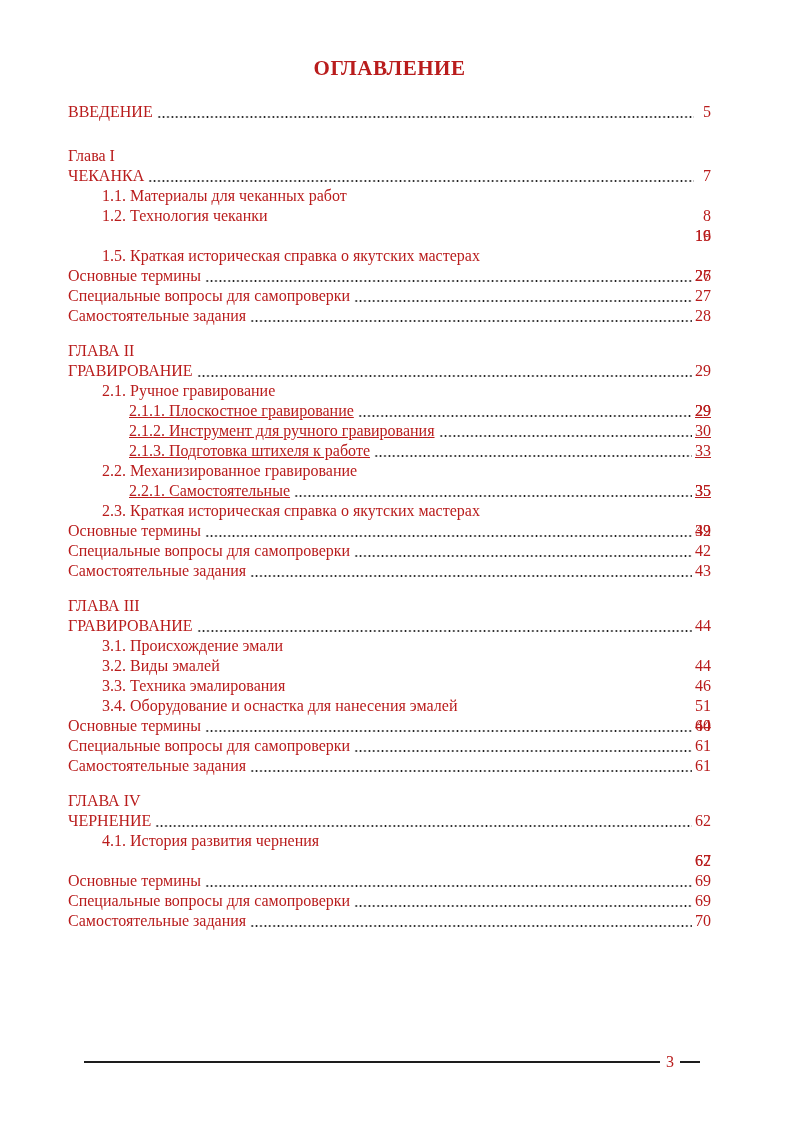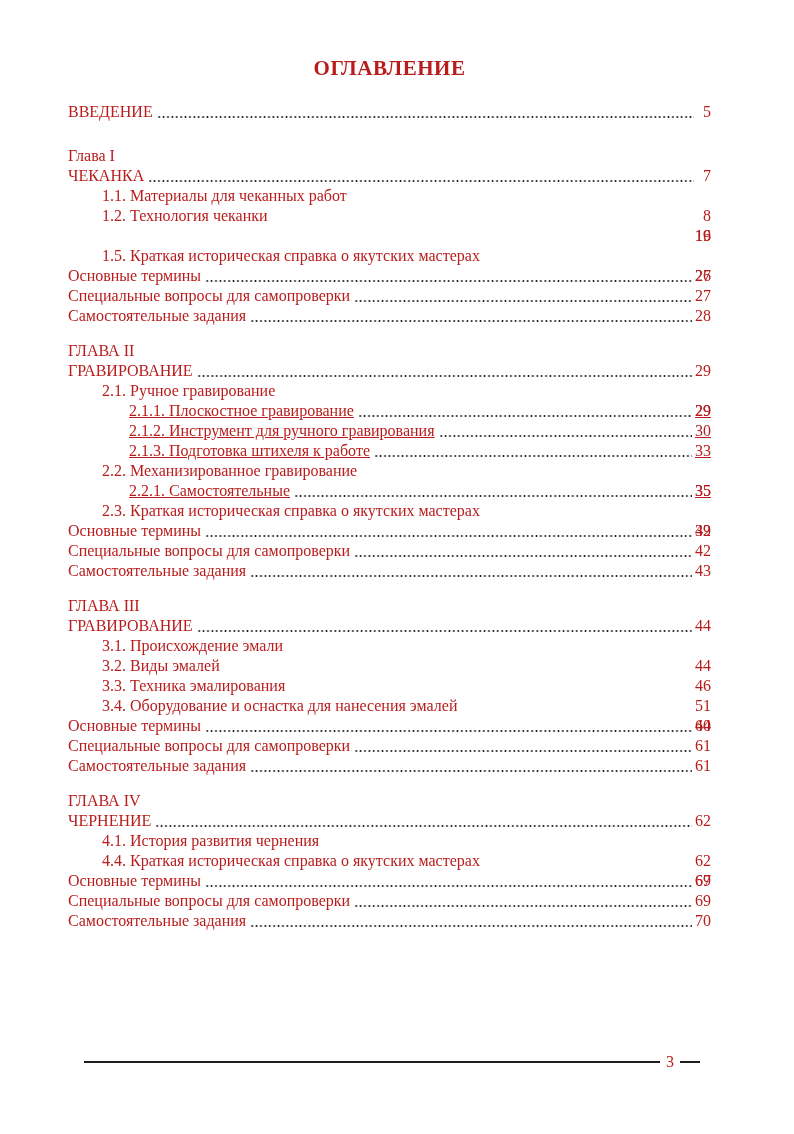--- a/index.html
+++ b/index.html
@@ -246,21 +246,20 @@
           <span class="lbl">ЧЕРНЕНИЕ</span>
           <span class="leader"></span>
           <span class="pg">62</span>
         </div>
         <div class="row lvl1">
           <span class="lbl">4.1. История развития чернения</span>
           <span class="leader"></span>
           <span class="pg">62</span>
         </div>
         <div class="row lvl1">
-          <span class="lbl">4.4. Краткая историческая справка о якутских мастерах</span>
           <span class="leader"></span>
           <span class="pg">67</span>
         </div>
         <div class="row lvl0">
           <span class="lbl">Основные термины</span>
           <span class="leader"></span>
           <span class="pg">69</span>
         </div>
         <div class="row lvl0">
           <span class="lbl">Специальные вопросы для самопроверки</span>

